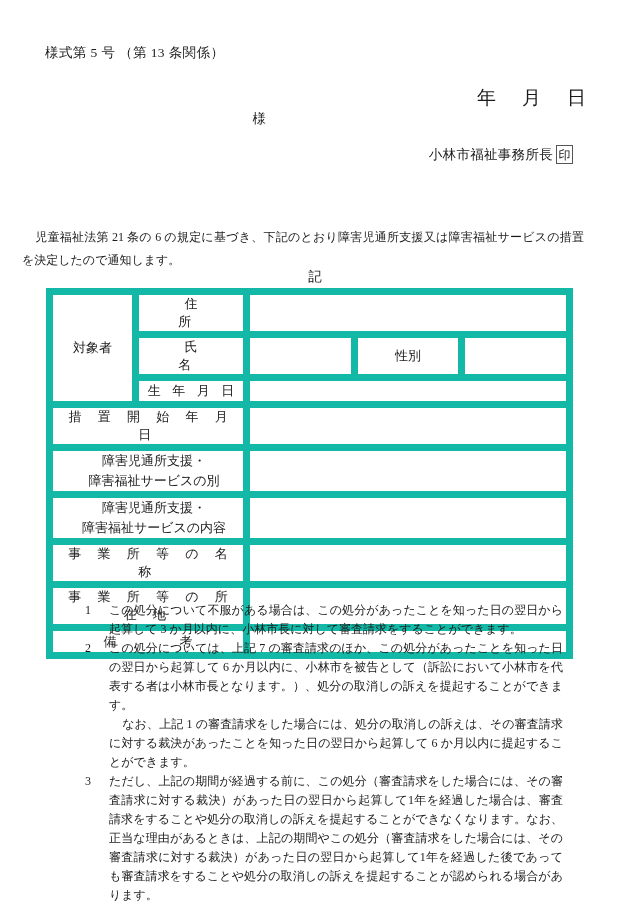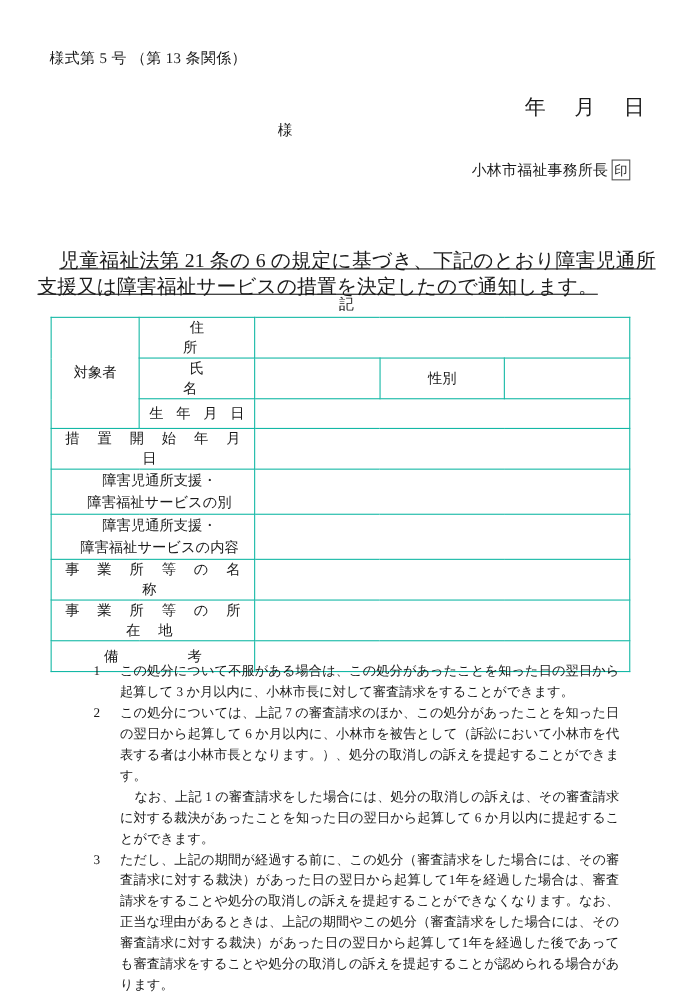--- a/index.html
+++ b/index.html
@@ -80,28 +80,27 @@
     top: 185px;
     width: 630px;
     text-align: center;
     font-size: 14px;
     letter-spacing: 0.6px;
   }
 
   
   .body-par {
     position: absolute;
-    left: 34px;
+    left: 22px;
     top: 226px;
     width: 562px;
-    font-size: 18px;
+    font-size: 12px;
     line-height: 23px;
     text-align: justify;
     text-justify: inter-character;
-    text-decoration: underline;
   }
   .body-par .lead { padding-left: 1.1em; display: inline; }
   .ki-mark {
     position: absolute;
     left: 0;
     top: 268px;
     width: 630px;
     text-align: center;
     font-size: 13.5px;
   }
@@ -110,21 +109,21 @@
   .form-table {
     position: absolute;
     left: 46px;
     top: 288px;
     width: 527px;
     border-collapse: collapse;
     table-layout: fixed;
     font-size: 13px;
   }
   .form-table td {
-    border: 1px solid #14b8a6;
+    border: 7px solid #14b8a6;
     padding: 0;
     vertical-align: middle;
   }
   .c-subject   { width: 79px;  text-align: center; margin-top: 44px; }
   .c-label     { width: 104px; text-align: center; }
   .c-wide-label{ width: 183px; }
   .c-value     { }
   .c-sex-label { width: 57px;  text-align: center; }
   .c-sex-value { width: 88px; }
 

